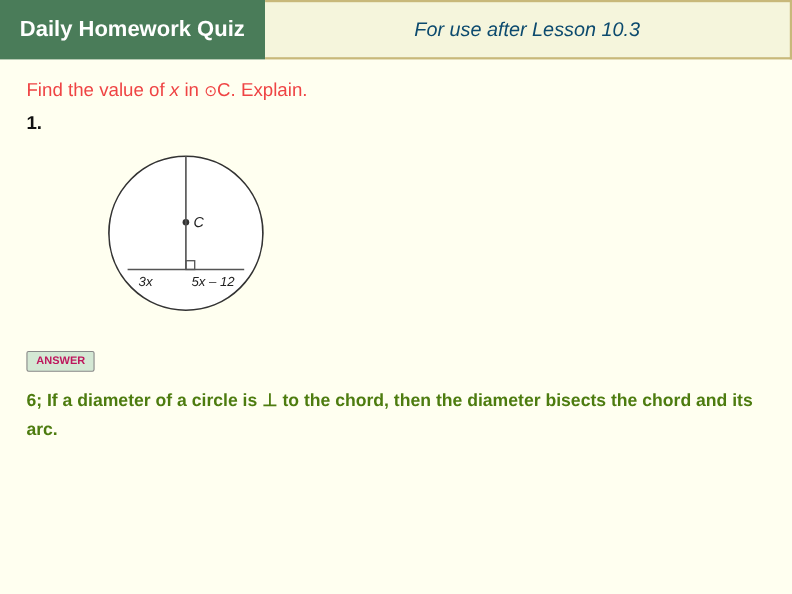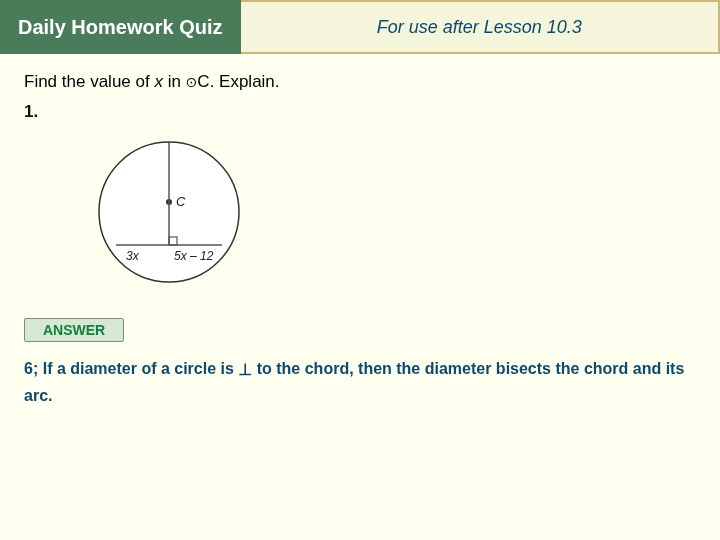--- a/index.html
+++ b/index.html
@@ -52,21 +52,21 @@
     }
 
     
     .content {
       padding: 18px 24px 12px 24px;
       background: #fffff0;
     }
 
     .find-line {
       font-size: 17px;
-      color: #000000;
+      color: #ef4444;
       margin-bottom: 10px;
     }
 
     .find-line .var-x {
       font-style: italic;
     }
 
     .circle-symbol {
       display: inline-block;
       font-size: 14px;
@@ -94,31 +94,31 @@
       position: relative;
       width: 170px;
       height: 170px;
     }
 
     
     .answer-box {
       background: #d4e8d4;
       border: 1.5px solid #888;
       display: inline-block;
-      padding: 3px 18px;
-      font-size: 14px;
+      padding: 3px 8px;
+      font-size: 10px;
       font-weight: bold;
-      color: #15803d;
+      color: #be185d;
       margin-bottom: 14px;
       border-radius: 2px;
     }
 
     .answer-text {
       font-size: 16px;
-      color: #0c4a6e;
+      color: #4d7c0f;
       line-height: 1.6;
       font-weight: bold;
       max-width: 680px;
     }
 
     .perp-symbol {
       display: inline-block;
       font-size: 16px;
       vertical-align: middle;
     }

